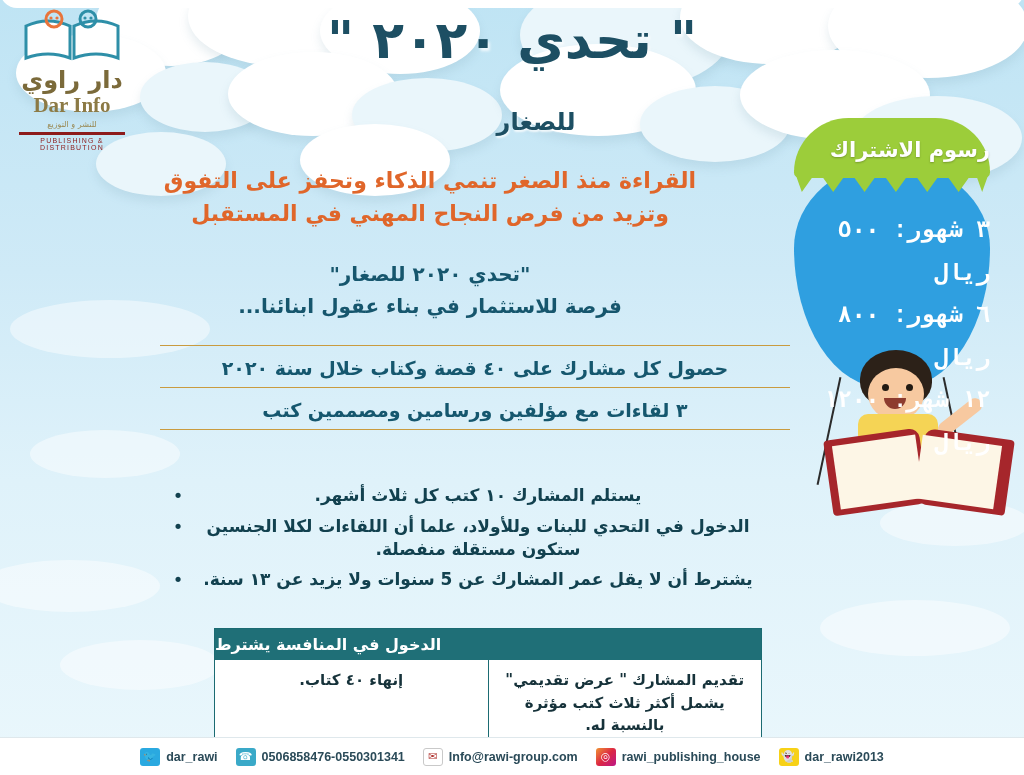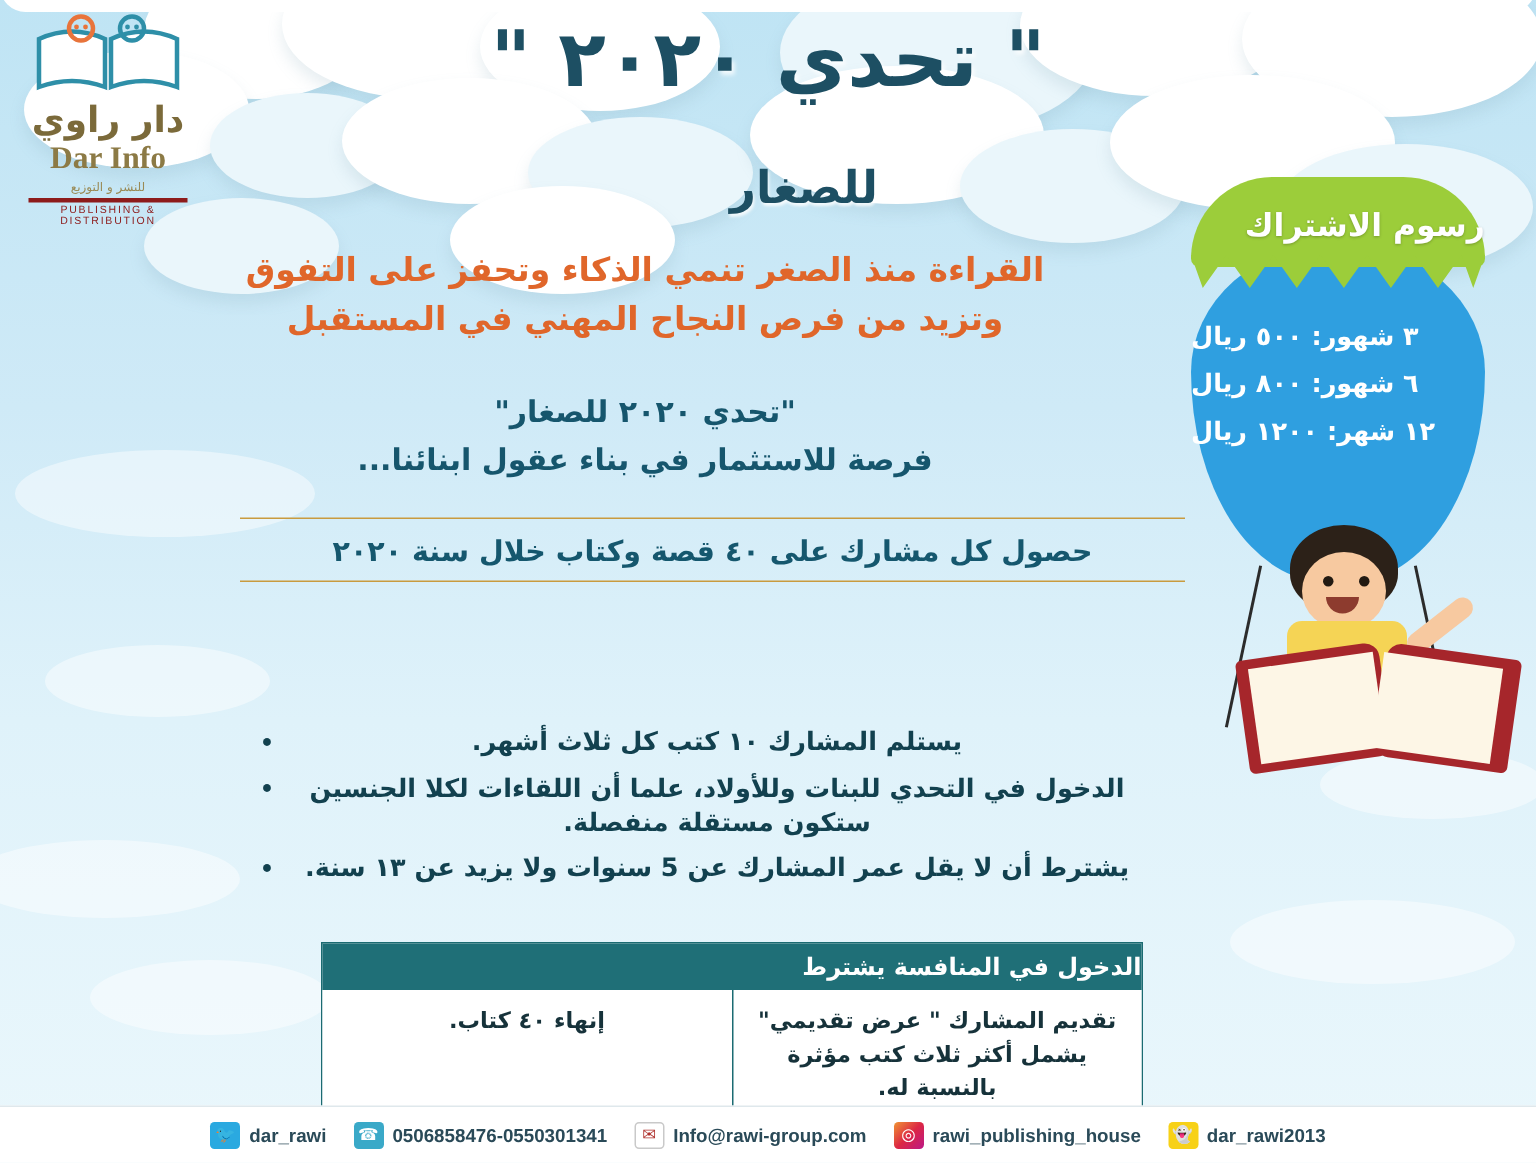--- a/index.html
+++ b/index.html
@@ -65,21 +65,21 @@
     text-align: center;
     color: #1d4f63;
     font-size: 52px; font-weight: bold;
     text-shadow: 2px 3px 3px rgba(255,255,255,0.8);
     letter-spacing: 1px;
   }
   .title-sub {
     position: absolute; top: 108px; left: 0; width: 1024px;
     text-align: center;
     color: #1d4f63;
-    font-size: 30px; font-weight: bold;
+    font-size: 24px; font-weight: bold;
     text-shadow: 1px 2px 2px rgba(255,255,255,0.8);
     padding-left: 48px;
   }
 
   .intro {
     position: absolute; top: 164px; left: 120px; width: 620px;
     text-align: center;
     color: #e0662a; font-weight: bold; font-size: 22px; line-height: 1.5;
   }
   .intro2 {
@@ -117,21 +117,21 @@
     font-size: 17px; font-weight: bold; line-height: 1.35;
   }
 
   
   .tbl {
     position: absolute; top: 628px; left: 214px; width: 548px;
     border: 1px solid #1b6b72;
     background: #fff;
   }
   .tbl-head {
-    background: #1f6f77; color: #fff; text-align: right;
+    background: #1f6f77; color: #fff; text-align: left;
     font-weight: bold; font-size: 16px; padding: 6px 0;
   }
   .tbl-body { display: flex; }
   .tbl-cell {
     flex: 1; padding: 9px 12px; text-align: center;
     color: #16323a; font-size: 15px; font-weight: bold; line-height: 1.5;
     background: #fff;
   }
   .tbl-cell.right { border-left: 1px solid #1b6b72; }
 
@@ -152,22 +152,22 @@
     position: absolute; top: 44px; left: 8px; width: 196px; height: 226px;
     background: #2f9fe0;
     border-radius: 50% 50% 46% 46% / 38% 38% 62% 62%;
   }
   .balloon-title {
     position: absolute; top: 20px; left: 8px; width: 196px; text-align: right;
     color: #fff; font-size: 21px; font-weight: bold; z-index: 4;
     text-shadow: 0 1px 2px rgba(0,0,0,0.25);
   }
   .balloon-prices {
-    position: absolute; top: 92px; left: 8px; width: 196px; text-align: left;
-    color: #fff; font-size: 17px; font-weight: bold; line-height: 1.85; z-index: 4;
+    position: absolute; top: 92px; left: 8px; width: 196px; text-align: right;
+    color: #fff; font-size: 23px; font-weight: bold; line-height: 1.85; z-index: 4; font-family: Liberation Mono, monospace;
   }
   .rope { position: absolute; background: #2b2b2b; width: 2px; }
 
   
   .kid { position: absolute; top: 350px; left: 822px; width: 190px; height: 190px; }
   .kid-hair { position: absolute; top: 0; left: 38px; width: 72px; height: 58px; background: #2c2118; border-radius: 50% 50% 44% 44%; }
   .kid-face { position: absolute; top: 18px; left: 46px; width: 56px; height: 52px; background: #f7c9a0; border-radius: 50%; }
   .kid-eye { position: absolute; width: 7px; height: 7px; background: #221a12; border-radius: 50%; top: 34px; }
   .kid-mouth { position: absolute; top: 48px; left: 62px; width: 22px; height: 11px; background: #8d3b2e; border-radius: 0 0 12px 12px; }
   .kid-body { position: absolute; top: 64px; left: 36px; width: 80px; height: 58px; background: #f5d455; border-radius: 10px; }
@@ -259,20 +259,21 @@
     <div>القراءة منذ الصغر تنمي الذكاء وتحفز على التفوق</div>
     <div>وتزيد من فرص النجاح المهني في المستقبل</div>
   </div>
   <div class="intro2">
     <div>"تحدي ٢٠٢٠ للصغار"</div>
     <div>فرصة للاستثمار في بناء عقول ابنائنا...</div>
   </div>
 
   <div class="divlist">
     <div class="divrow">حصول كل مشارك على ٤٠ قصة وكتاب خلال سنة ٢٠٢٠</div>
+    <div class="divrow">٣ لقاءات مع مؤلفين ورسامين ومصممين كتب</div>
   </div>
 
   <div class="bullets">
     <div class="bullet">
       <span class="dot">•</span>
       <span class="btxt">يستلم المشارك ١٠ كتب كل ثلاث أشهر.</span>
     </div>
     <div class="bullet">
       <span class="dot">•</span>
       <span class="btxt">الدخول في التحدي للبنات وللأولاد، علما أن اللقاءات لكلا الجنسين ستكون مستقلة منفصلة.</span>

